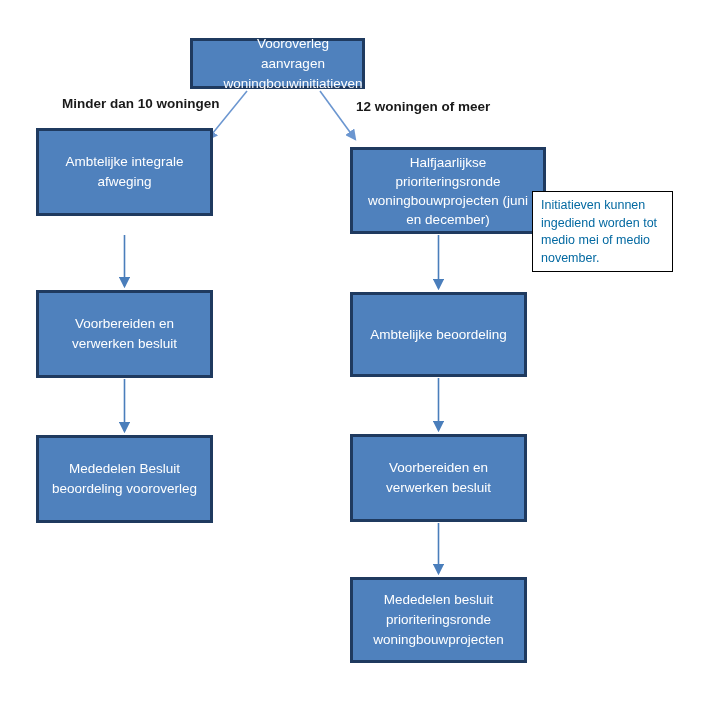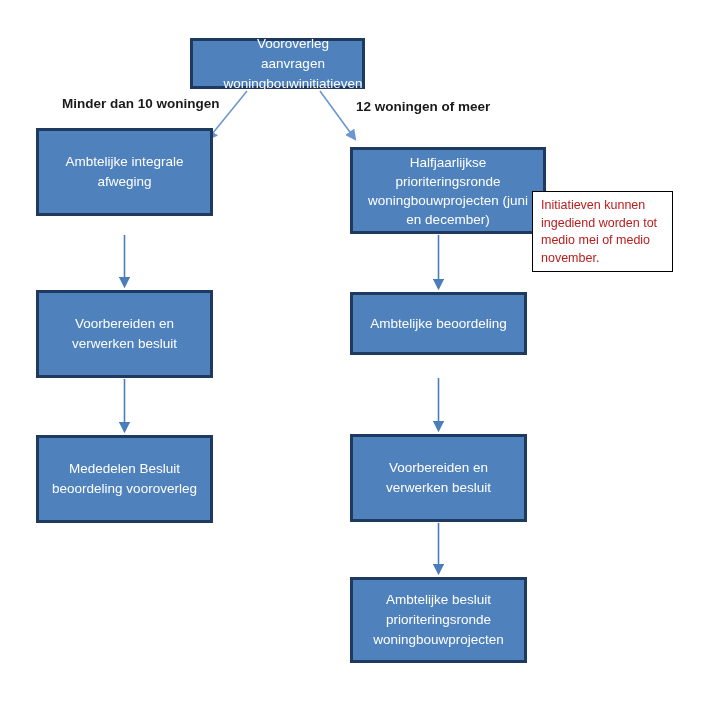--- a/index.html
+++ b/index.html
@@ -42,21 +42,21 @@
     white-space: nowrap;
   }
   .note-box {
     position: absolute;
     left: 532px;
     top: 191px;
     width: 141px;
     height: 81px;
     background: #ffffff;
     border: 1px solid var(--note-border);
-    color: #b91c1c;
+    color: #0369a1;
     font-size: 12.5px;
     line-height: 17.5px;
     padding: 5px 4px 4px 8px;
     text-align: left;
   }
   svg.arrows {
     position: absolute;
     left: 0; top: 0;
     width: 709px; height: 709px;
     pointer-events: none;
@@ -65,21 +65,21 @@
   svg.arrows line.diag { stroke: var(--arrow-light); stroke-width: 1.6; }
   #ah-straight path { fill: var(--arrow); }
   #ah-diag path { fill: var(--arrow-light); }
 
   
   .box-root   { left: 190px; top: 38px;  width: 175px; height: 51px; padding-left: 39px; }
   .box-l1     { left: 36px;  top: 128px; width: 177px; height: 88px; }
   .box-l2     { left: 36px;  top: 290px; width: 177px; height: 88px; }
   .box-l3     { left: 36px;  top: 435px; width: 177px; height: 88px; }
   .box-r1     { left: 350px; top: 147px; width: 196px; height: 87px; line-height: 19px; }
-  .box-r2     { left: 350px; top: 292px; width: 177px; height: 63px; }
+  .box-r2     { left: 350px; top: 292px; width: 177px; height: 85px; }
   .box-r3     { left: 350px; top: 434px; width: 177px; height: 88px; }
   .box-r4     { left: 350px; top: 577px; width: 177px; height: 86px; }
   .label-left  { left: 62px;  top: 96px; }
   .label-right { left: 356px; top: 99px; }
 </style>
 </head>
 <body>
 
 <div class="canvas">
 
@@ -124,18 +124,18 @@
   <div class="flow-box box-r1">
     <span>Halfjaarlijkse prioriteringsronde woningbouwprojecten (juni en december)</span>
   </div>
   <div class="flow-box box-r2">
     <span>Ambtelijke beoordeling</span>
   </div>
   <div class="flow-box box-r3">
     <span>Voorbereiden en verwerken besluit</span>
   </div>
   <div class="flow-box box-r4">
-    <span>Ambtelijke besluit prioriteringsronde woningbouwprojecten</span>
+    <span>Mededelen besluit prioriteringsronde woningbouwprojecten</span>
   </div>
 
   <div class="note-box">Initiatieven kunnen ingediend worden tot medio mei of medio november.</div>
 
 </div>
 
 </body></html>

